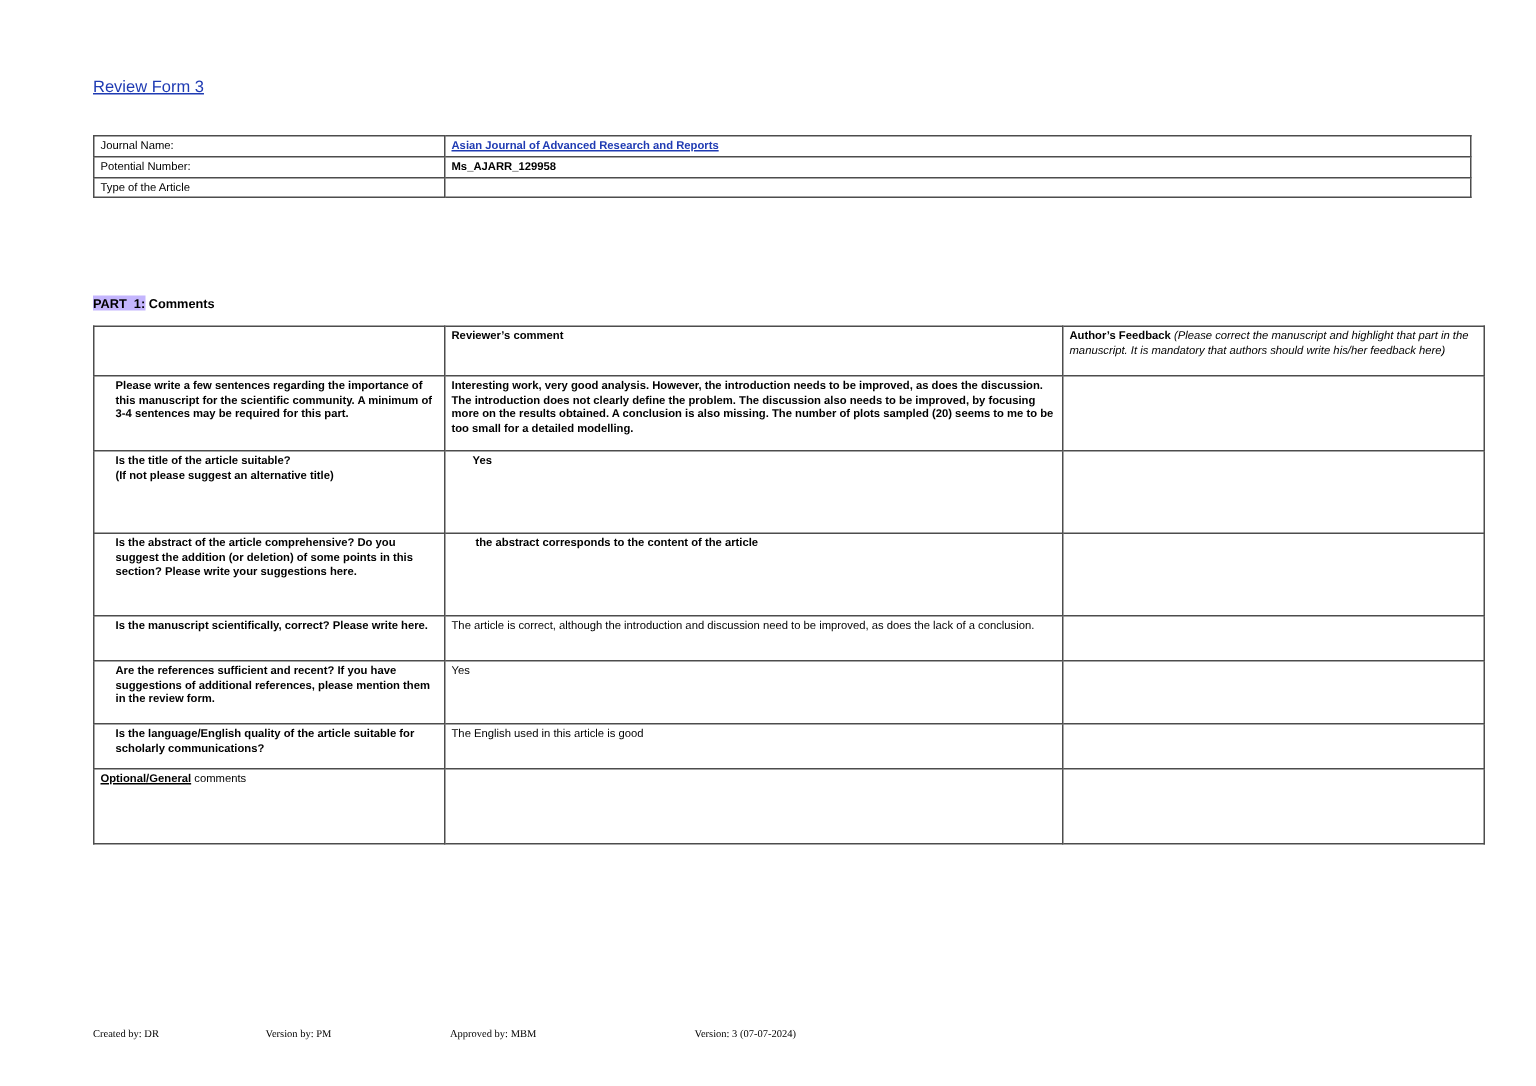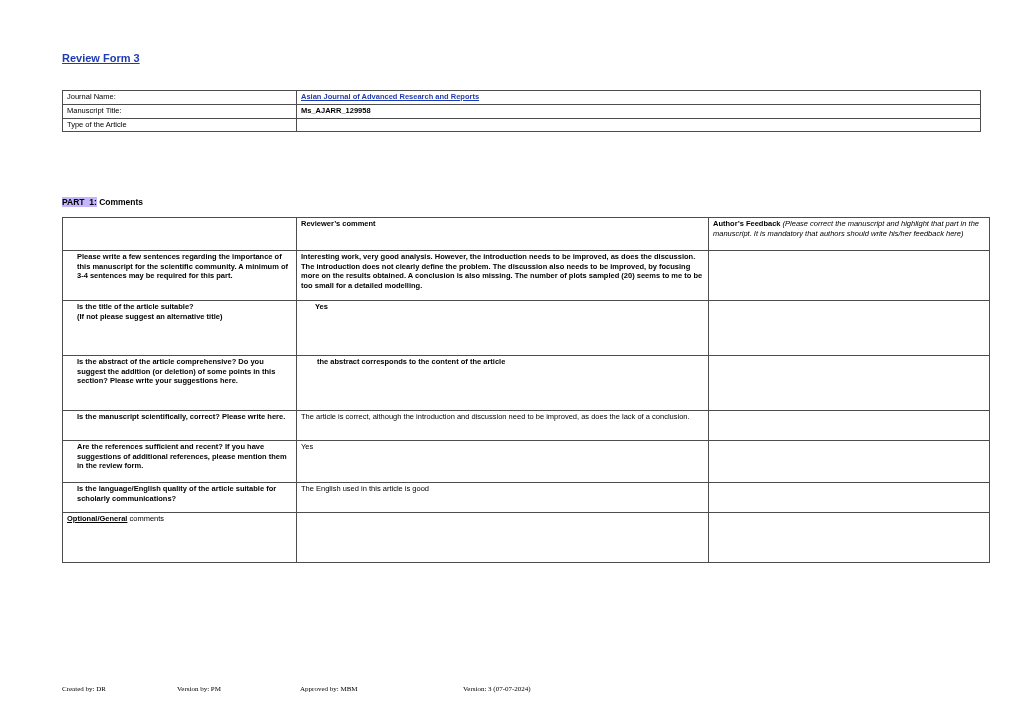--- a/index.html
+++ b/index.html
@@ -3,21 +3,21 @@
 <meta charset="utf-8">
 <style>
   html,body { margin:0; padding:0; background:#e8e8e8; }
   .page {
     position:relative; width:1024px; height:724px; margin:0 auto;
     background:#ffffff; font-family:"Liberation Sans", sans-serif; color:#000;
     overflow:hidden;
   }
   .doc-title {
     position:absolute; left:62px; top:52px;
-    font-size:11px; font-weight:bold; text-decoration:underline;
+    font-size:11px; font-weight:normal; text-decoration:underline;
     color:#1F3BB3;
   }
   table { border-collapse:collapse; table-layout:fixed; }
   td {
     border:1px solid #4d4d4d; vertical-align:top;
     font-size:7.5px; line-height:9.5px; padding:1px 4px;
     white-space:pre-wrap; overflow:hidden;
   }
   
   .info-table { position:absolute; left:62px; top:90px; width:900px; }
@@ -67,21 +67,21 @@
 
   <div class="doc-title">Review Form 3</div>
 
   <table class="info-table">
     <tbody>
         <tr class="r-sm">
       <td class="c1">Journal Name:</td>
       <td class="c2"><span class="link">Asian Journal of Advanced Research and Reports</span></td>
     </tr>
     <tr class="r-sm">
-      <td class="c1">Manuscript Title:</td>
+      <td class="c1">Potential Number:</td>
       <td class="c2 val">Ms_AJARR_129958</td>
     </tr>
     <tr class="r-xs">
       <td class="c1">Type of the Article</td>
       <td class="c2"></td>
     </tr>
   </tbody>
     </table>
 
   <div class="part1">

